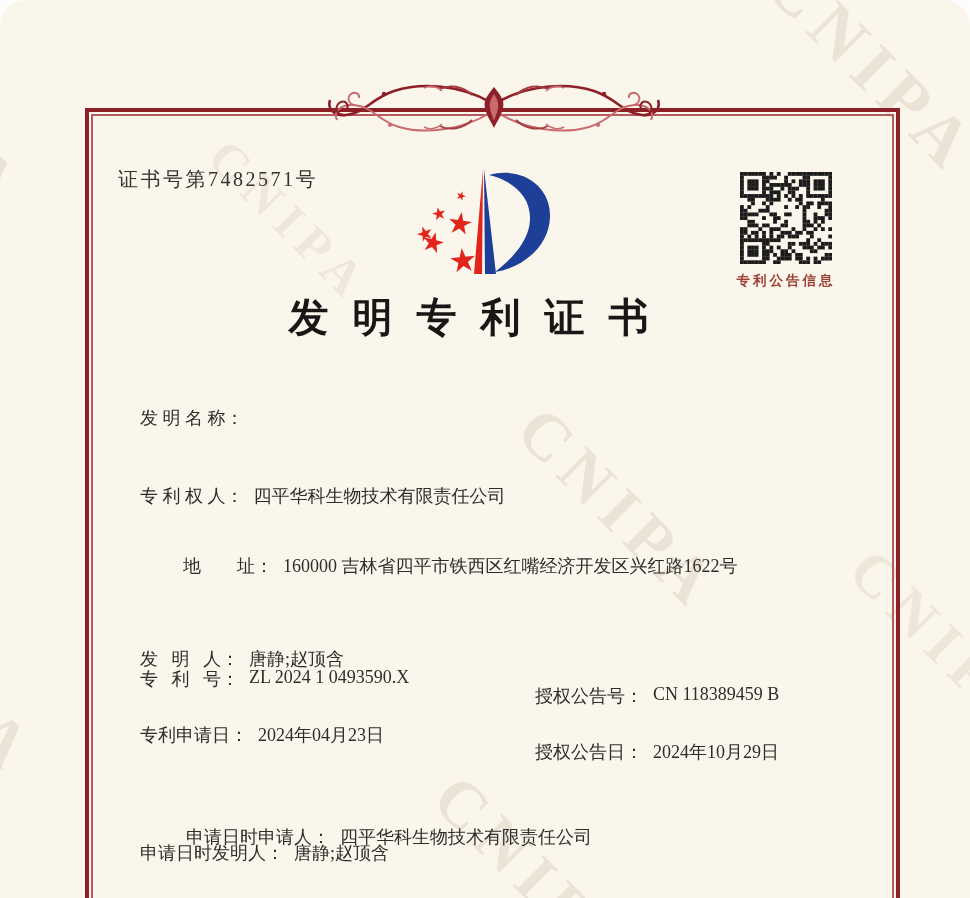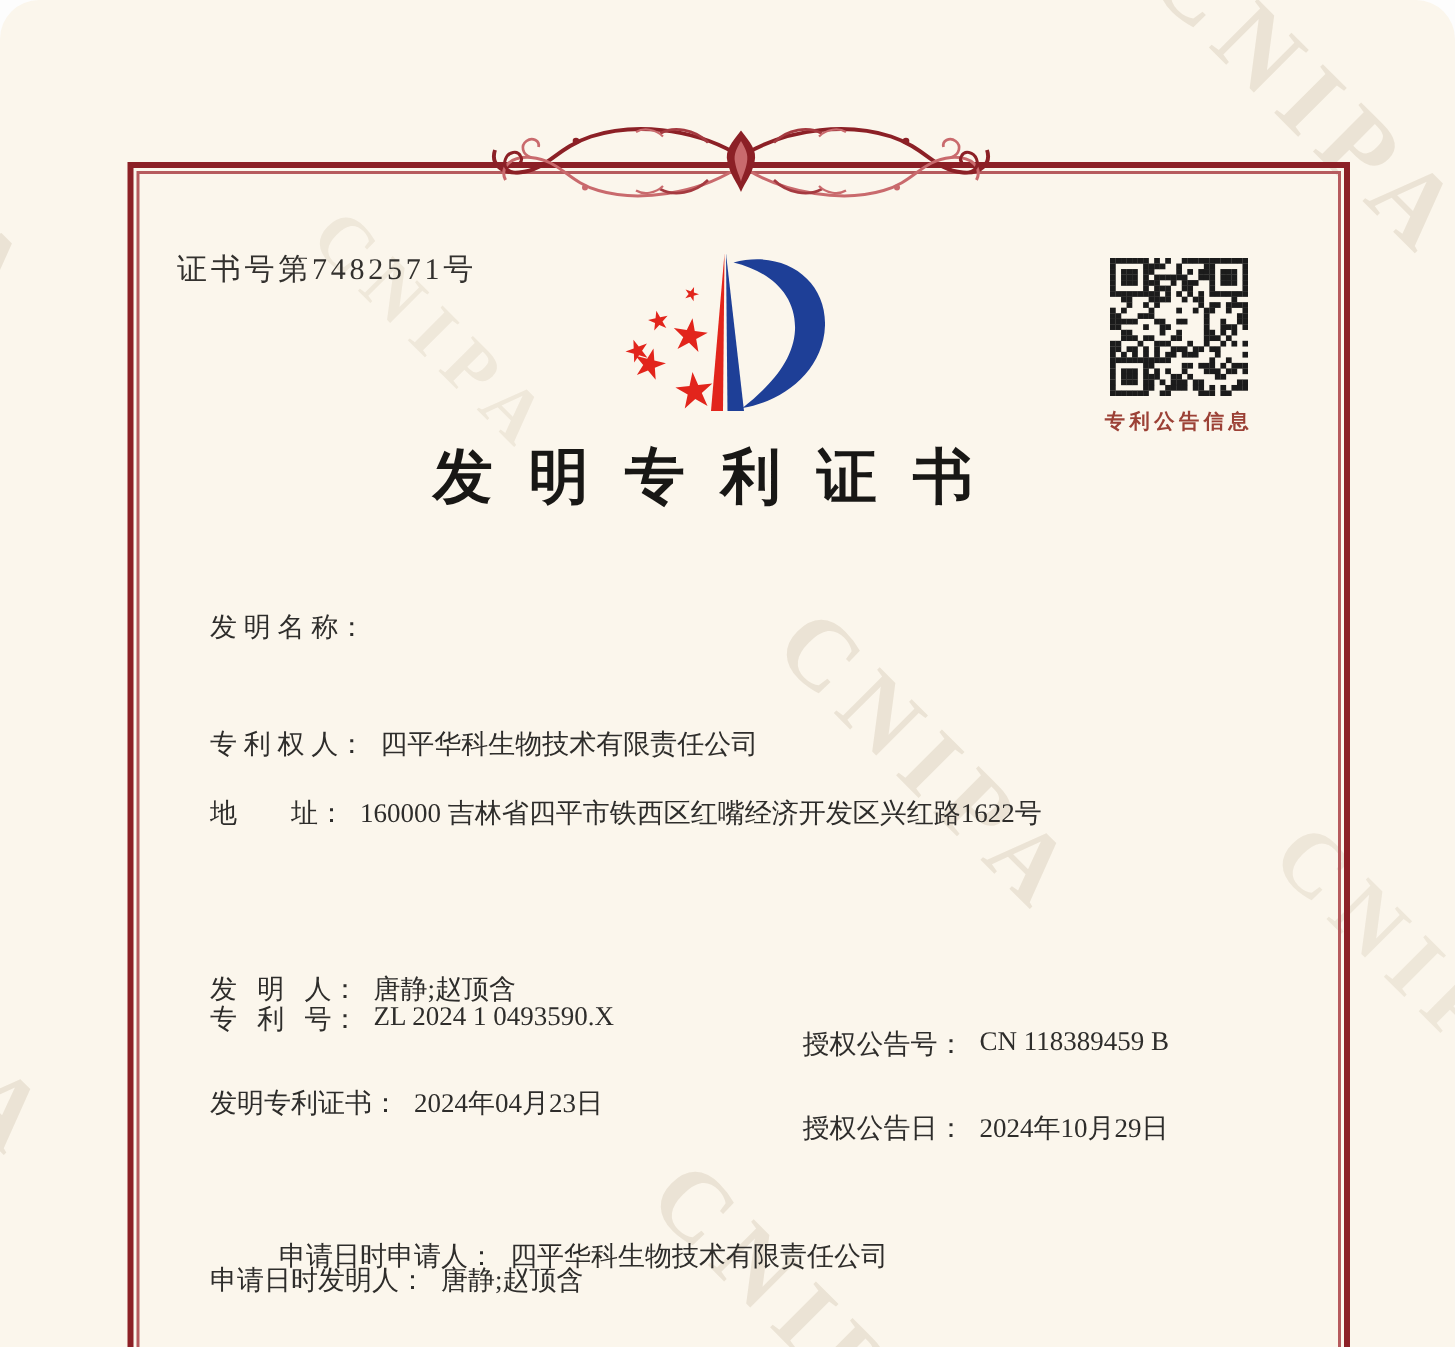--- a/index.html
+++ b/index.html
@@ -55,21 +55,21 @@
   }
 
   
   .fields { position:absolute; left:140px; top:0; width:720px; font-size:18px; }
   .row { position:absolute; display:flex; align-items:flex-start; }
   .lbl { white-space:pre; flex:none; }
   .val { margin-left:10px; }
   .row-name   { top:406px; }
   .row-name .val { width:505px; line-height:36px; }
   .row-owner  { top:484px; }
-  .row-addr   { top:530px; }
+  .row-addr   { top:554px;margin-left:43px; }
   .row-inv    { top:611px;margin-top:36px; }
   .row-patno  { top:667px; width:720px; }
   .row-dates  { top:723px; width:720px; }
   .row-appl   { top:825px;margin-left:46px; }
   .row-invf   { top:841px; }
   .col2 { position:absolute; left:395px; top:17px; display:flex; }
 
   .dragon path, .dragon circle { vector-effect:non-scaling-stroke; }
 </style>
 </head>
@@ -473,21 +473,21 @@
     <div class="row row-patno">
       <span class="lbl">专   利   号：</span>
       <span class="val">ZL 2024 1 0493590.X</span>
       <span class="col2">
         <span class="lbl">授权公告号：</span>
         <span class="val">CN 118389459 B</span>
       </span>
     </div>
 
     <div class="row row-dates">
-      <span class="lbl">发明专利证书：</span>
+      <span class="lbl">专利申请日：</span>
       <span class="val">2024年04月23日</span>
       <span class="col2">
         <span class="lbl">授权公告日：</span>
         <span class="val">2024年10月29日</span>
       </span>
     </div>
 
     <div class="row row-appl">
       <span class="lbl">申请日时申请人：</span>
       <span class="val">四平华科生物技术有限责任公司</span>

